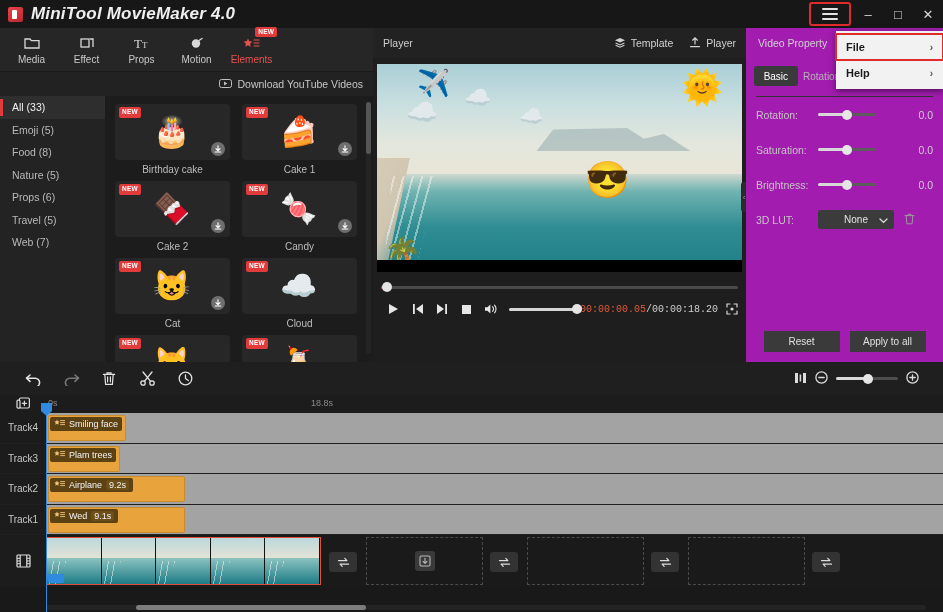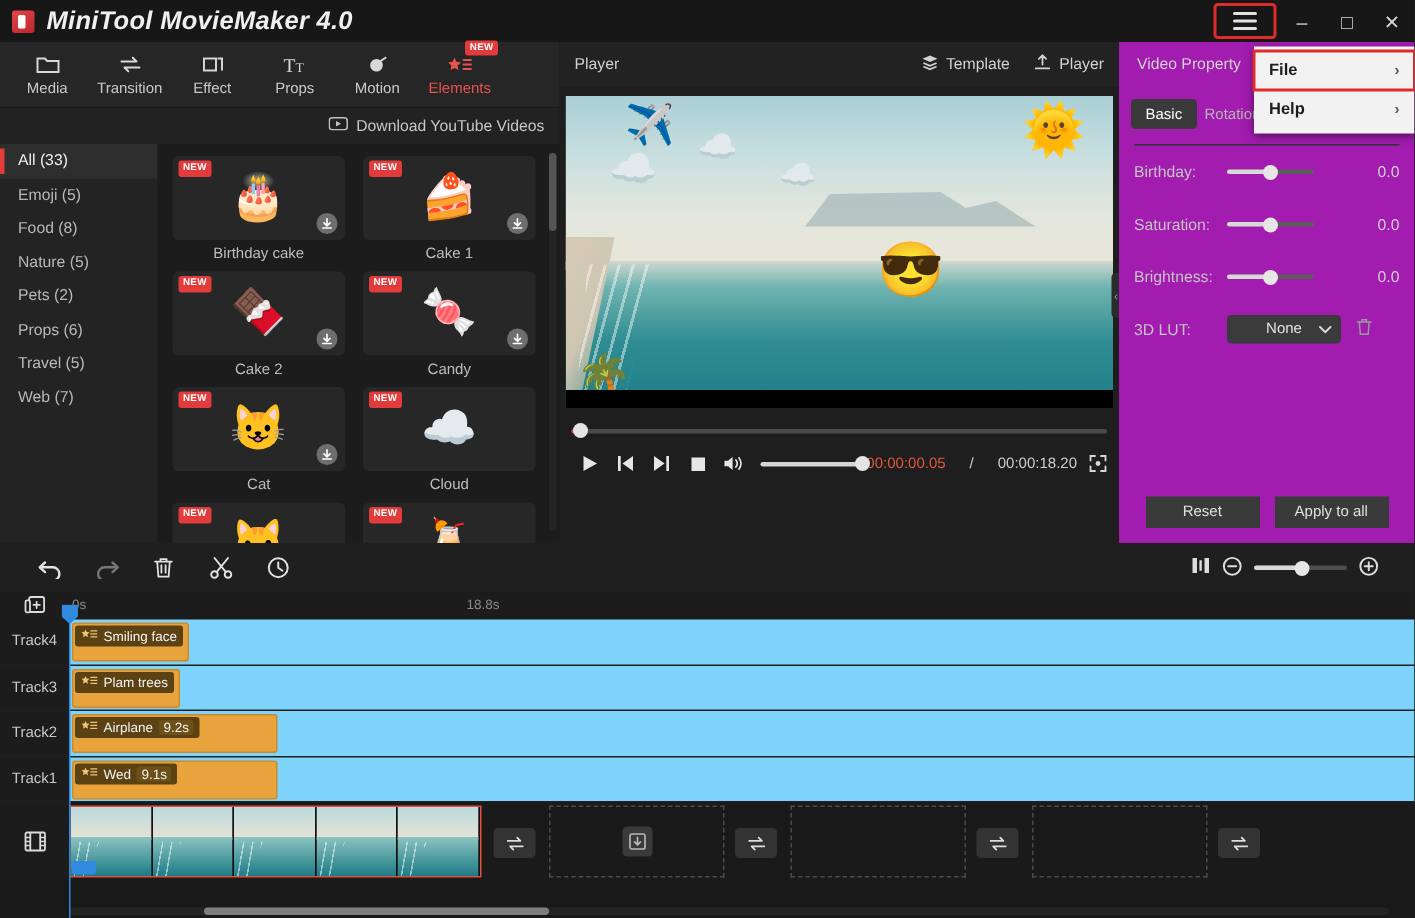--- a/index.html
+++ b/index.html
@@ -137,21 +137,21 @@
   .letterbox { position: absolute; left: 0; right: 0; bottom: 0; height: 12px; background: #000; }
 
   .seekrow { margin: 10px 8px 0 8px; height: 10px; display: flex; align-items: center; }
   .seekbar { position: relative; width: 100%; height: 3px; background: #4a4a4a; border-radius: 2px; }
   .seek-fill { position: absolute; left: 0; top: 0; height: 3px; width: 5px; background: #e23b3b; border-radius: 2px; }
   .seek-knob { position: absolute; left: 1px; top: -3.5px; width: 10px; height: 10px; border-radius: 50%; background: #e4e4e4; }
   .transport { display: flex; align-items: center; padding: 6px 8px 0 8px; gap: 0; }
   .tbtn { width: 26px; height: 22px; display: flex; align-items: center; justify-content: center; color: #e0e0e0; }
   .volbar { width: 76px; height: 3px; background: #d5d5d5; border-radius: 2px; position: relative; margin-left: 6px; }
   .volknob { position: absolute; right: -2px; top: -3.5px; width: 10px; height: 10px; border-radius: 50%; background: #e4e4e4; }
-  .timecode { margin-left: auto; font-size: 10px; color: #cfcfcf; display: flex; gap: 16px; align-items: center; }
+  .timecode { margin-left: auto; font-size: 10px; color: #cfcfcf; display: flex; gap: 0; align-items: center; font-family: Liberation Mono, monospace; }
   .tc-cur { color: #e05a3c; }
   .fs-btn { margin-left: 8px; color: #d8d8d8; display: flex; align-items: center; }
 
   
   .props { position: absolute; left: 746px; top: 28px; width: 197px; height: 334px; background: #a21caf; }
   .props-title { height: 30px; display: flex; align-items: center; padding-left: 12px; font-size: 10.5px; color: #d0d0d0; }
   .tabs { display: flex; margin: 8px 8px 0 8px; gap: 2px; }
   .tab { flex: 1; height: 20px; display: flex; align-items: center; justify-content: center;
     font-size: 10px; color: #b5b5b5; border-radius: 3px; }
   .tab.active { background: #3a3a3a; color: #fff; }
@@ -205,21 +205,21 @@
   .ruler-icon { width: 46px; display: flex; align-items: center; justify-content: center; color: #dcdcdc; }
   .ruler-track { flex: 1; position: relative; height: 18px; }
   .rl { position: absolute; top: 3px; font-size: 9px; color: #8a8a8a; }
 
   .tracks { position: relative; height: 199px; }
   .track-row { display: flex; height: 30.5px; border-bottom: 1px solid #202020; }
   .track-name {
     width: 46px; display: flex; align-items: center; justify-content: center;
     font-size: 10px; color: #c8c8c8; background: #1c1c1c;
   }
-  .track-lane { flex: 1; position: relative; background: #7dd3fc; }
+  .track-lane { flex: 1; position: relative; background: #a3a3a3; }
   .clip {
     position: absolute; top: 2px; height: 26px; background: #e8a33d; border-radius: 2px;
     border: 1px solid #c98b2c; overflow: hidden;
   }
   .clip-head { display: flex; align-items: center; gap: 4px; height: 14px; padding: 0 4px;
     background: #5c4213; color: #f3f3f3; font-size: 9px; width: fit-content; border-radius: 2px; margin: 1px; }
   .chip { background: #6d4f18; padding: 0 3px; border-radius: 2px; font-size: 9px; }
 
   .video-row { display: flex; height: 52px; }
   .video-icon { width: 46px; display: flex; align-items: center; justify-content: center; color: #dcdcdc; background: #1c1c1c; }
@@ -282,28 +282,20 @@
         <span class="nav-ico">
             <svg width="16" height="14" viewBox="0 0 16 14">
               <path d="M1 3h5l1.4 1.6H15V12H1z" fill="none" stroke="#d8d8d8" stroke-width="1.3"></path>
             </svg>
           </span>
         <span>Media</span>
       </div>
       <div class="nav-item">
         <span class="nav-ico">
             <svg width="16" height="14" viewBox="0 0 16 14">
-              <path d="M2 5h10l-2.5-2.5M14 9H4l2.5 2.5" fill="none" stroke="#d8d8d8" stroke-width="1.3" stroke-linecap="round" stroke-linejoin="round"></path>
-            </svg>
-          </span>
-        <span>Transition</span>
-      </div>
-      <div class="nav-item">
-        <span class="nav-ico">
-            <svg width="16" height="14" viewBox="0 0 16 14">
               <rect x="2" y="3" width="8" height="8" fill="none" stroke="#d8d8d8" stroke-width="1.3"></rect>
               <path d="M11 3h3v8" fill="none" stroke="#d8d8d8" stroke-width="1.3"></path>
             </svg>
           </span>
         <span>Effect</span>
       </div>
       <div class="nav-item">
         <span class="nav-ico">
             <svg width="18" height="14" viewBox="0 0 18 14">
               <text x="1" y="12" font-family="Liberation Serif, serif" font-size="13" fill="#d8d8d8">T</text>
@@ -340,21 +332,20 @@
           </svg></span>
       <span>Download YouTube Videos</span>
     </div>
 
     <div class="browser">
       <div class="cats">
         <div class="cat active">All (33)</div>
         <div class="cat">Emoji (5)</div>
         <div class="cat">Food (8)</div>
         <div class="cat">Nature (5)</div>
-        <div class="cat">Pets (2)</div>
         <div class="cat">Props (6)</div>
         <div class="cat">Travel (5)</div>
         <div class="cat">Web (7)</div>
       </div>
 
       <div class="grid-wrap">
         <div class="grid">
 
           <div class="cell">
             <div class="thumb">
@@ -547,21 +538,21 @@
     <div class="props-title">Video Property</div>
     <div class="tabs">
       <div class="tab active">Basic</div>
       <div class="tab">Rotation</div>
       <div class="tab">Speed</div>
       <div class="tab">Audio</div>
     </div>
     <div class="divider"></div>
 
     <div class="prow">
-      <span class="plabel">Birthday:</span>
+      <span class="plabel">Rotation:</span>
       <span class="slider">
           <i class="sl-fill"></i>
           <i class="sl-knob"></i>
         </span>
       <span class="pval">0.0</span>
     </div>
     <div class="prow">
       <span class="plabel">Saturation:</span>
       <span class="slider">
           <i class="sl-fill"></i>

